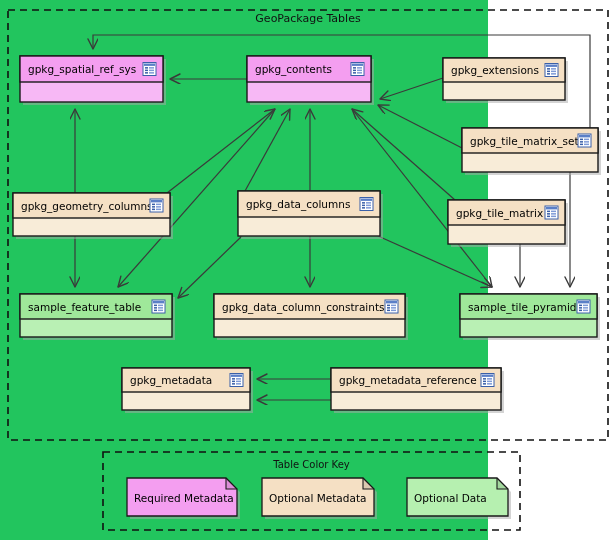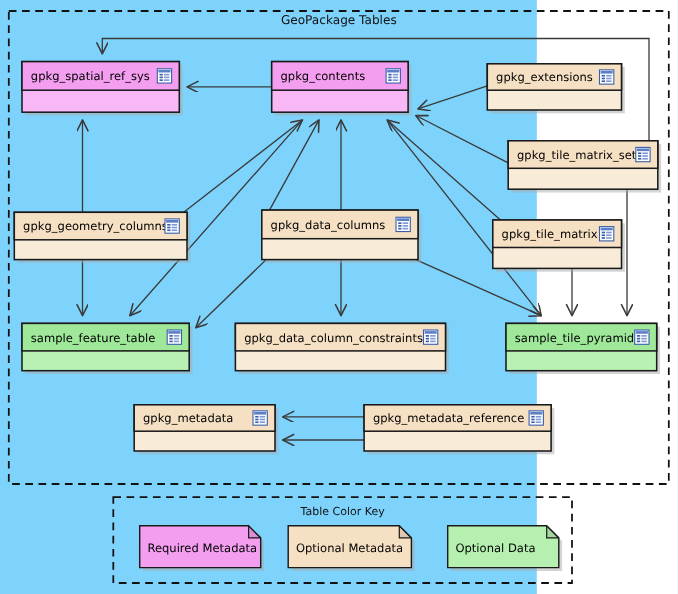--- a/index.html
+++ b/index.html
@@ -7,21 +7,21 @@
     background: #ffffff;
   }
   body {
     width: 616px; height: 540px;
     font-family: "DejaVu Sans", sans-serif;
     overflow: hidden;
   }
   #stage {
     position: relative;
     width: 488px; height: 540px;
-    background: #7dd3fc;
+    background: #22c55e;
   }
   svg.diagram {
     position: absolute; top: 0; left: 0;
     width: 616px; height: 540px;
   }
   .pkg-title {
     font-size: 11px;
     fill: #111;
     font-family: "DejaVu Sans", sans-serif;
   }

